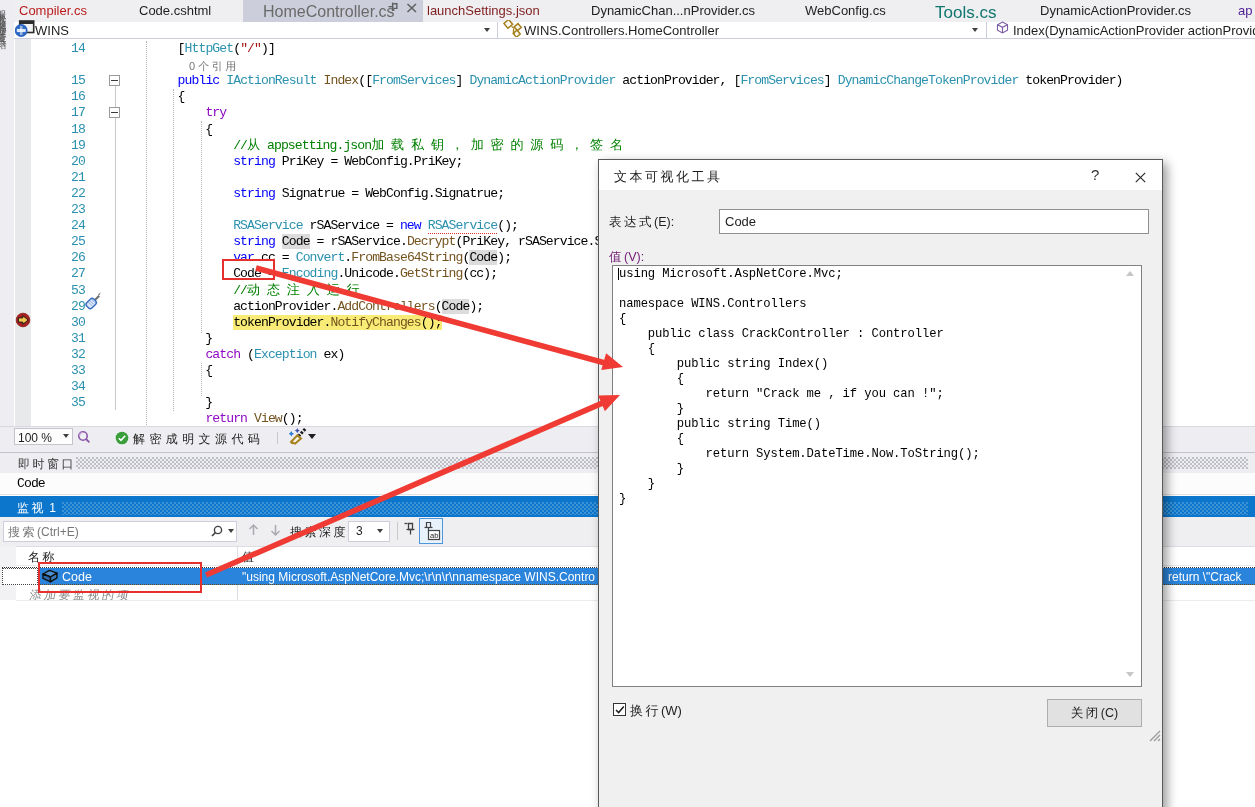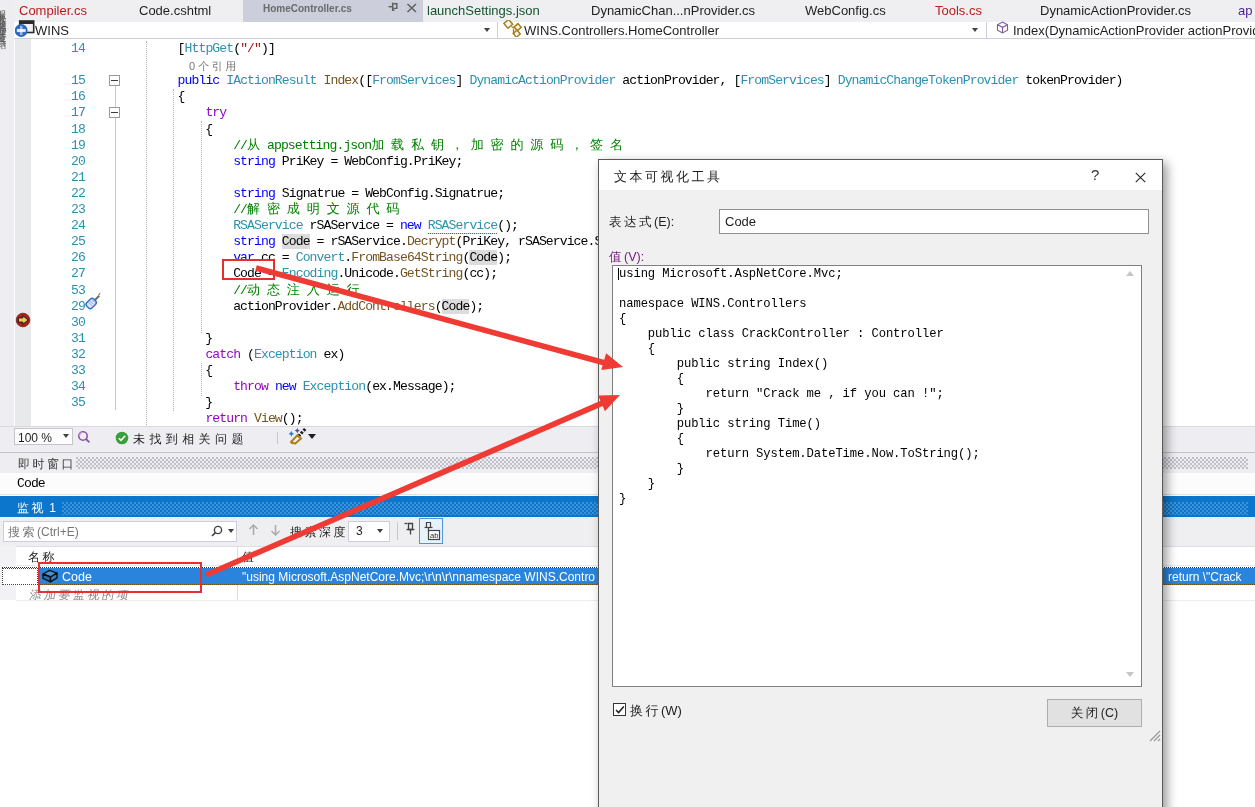--- a/index.html
+++ b/index.html
@@ -19,28 +19,28 @@
 </style></head><body>
 <div id="page">
 
 <div class="abs" style="left:0;top:0;width:14px;height:447px;background:#EEEEF2;border-right:1px solid #D8D8DE"></div>
 <div class="abs" style="left:-6px;top:2px;width:18px;height:440px;overflow:hidden">
       <div style="writing-mode:vertical-rl;font-size:10px;letter-spacing:3px;color:#555">服务器资源管理器工具箱</div>
     </div>
 <div class="abs" style="left:14px;top:0;width:1241px;height:22px;background:#EFEFF2"></div>
 <div class="abs" style="left:19px;top:3px;font-size:13px;color:#b91c1c">Compiler.cs</div>
 <div class="abs" style="left:139px;top:3px;font-size:13px;color:#1E1E1E">Code.cshtml</div>
-<div class="abs" style="left:427px;top:3px;font-size:13px;color:#14532d">launchSettings.json</div>
+<div class="abs" style="left:427px;top:3px;font-size:13px;color:#7f1d1d">launchSettings.json</div>
 <div class="abs" style="left:591px;top:3px;font-size:13px;color:#1E1E1E">DynamicChan...nProvider.cs</div>
 <div class="abs" style="left:805px;top:3px;font-size:13px;color:#1E1E1E">WebConfig.cs</div>
-<div class="abs" style="left:935px;top:3px;font-size:13px;color:#b91c1c">Tools.cs</div>
+<div class="abs" style="left:935px;top:3px;font-size:17px;color:#0f766e">Tools.cs</div>
 <div class="abs" style="left:1040px;top:3px;font-size:13px;color:#1E1E1E">DynamicActionProvider.cs</div>
 <div class="abs" style="left:1238px;top:3px;font-size:13px;color:#4c1d95">ap</div>
 <div class="abs" style="left:243px;top:0;width:180px;height:22px;background:#CCCEDB"></div>
-<div class="abs" style="left:263px;top:3px;font-size:10px;font-weight:bold;color:#6A6A6A">HomeController.cs</div>
+<div class="abs" style="left:263px;top:3px;font-size:16px;font-weight:normal;color:#6A6A6A">HomeController.cs</div>
 <svg class="abs" style="left:388px;top:2px" width="10" height="10" viewBox="0 0 10 10">
       <g stroke="#5F5F5F" fill="none">
         <path d="M0.5 4.7 H4" stroke-width="1.4"></path>
         <path d="M4.7 0.6 V9" stroke-width="1.5"></path>
         <path d="M5.4 1.8 h3.4 v4.6 h-3.4" stroke-width="1.4"></path>
         <path d="M5 8.2 h1.6" stroke-width="1.3"></path>
       </g>
     </svg>
 <svg class="abs" style="left:406px;top:2.5px" width="12" height="10" viewBox="0 0 12 10">
       <path d="M1.5 1 L10 9 M10 1 L1.5 9" stroke="#5F5F5F" stroke-width="1.5"></path>
@@ -111,31 +111,30 @@
 <div class="abs" style="left:109px;top:107.4px;width:11px;height:11px;background:#fff;border:1px solid #9A9A9A;box-sizing:border-box"></div>
 <div class="abs" style="left:111px;top:112.0px;width:7px;height:1px;background:#3B3B3B"></div>
 <div class="abs code" style="left:122px;top:41.0px">        <span>[</span><span class="ty">HttpGet</span>(<span class="st">"/"</span>)]</div>
 <div class="abs code" style="left:122px;top:73.2px">        <span class="kw">public</span> <span class="ty">IActionResult</span> <span class="mt">Index</span>([<span class="ty">FromServices</span>] <span class="ty">DynamicActionProvider</span> actionProvider, [<span class="ty">FromServices</span>] <span class="ty">DynamicChangeTokenProvider</span> tokenProvider)</div>
 <div class="abs code" style="left:122px;top:89.3px">        {</div>
 <div class="abs code" style="left:122px;top:105.4px">            <span class="ctl">try</span></div>
 <div class="abs code" style="left:122px;top:121.5px">            {</div>
 <div class="abs code" style="left:122px;top:153.7px">                <span class="kw">string</span> PriKey = WebConfig.PriKey;</div>
 <div class="abs code" style="left:122px;top:137.6px">                <span class="cm">//<span class="cjk">从</span>appsetting.json<span class="cjk">加载私钥，加密的源码，签名</span></span></div>
 <div class="abs code" style="left:122px;top:185.9px">                <span class="kw">string</span> Signatrue = WebConfig.Signatrue;</div>
-<div class="abs code" style="left:122px;top:202.0px">                <span class="cm">//<span class="cjk">解密成明文源代码</span></span></div>
 <div class="abs code" style="left:122px;top:218.1px">                <span class="ty">RSAService</span> rSAService = <span class="kw">new</span> <span class="ty sq">RSAService</span>();</div>
 <div class="abs code" style="left:122px;top:234.2px">                <span class="kw">string</span> <span class="hl">Code</span> = rSAService.<span class="mt">Decrypt</span>(PriKey, rSAService.Signatrue);</div>
 <div class="abs code" style="left:122px;top:250.3px">                <span class="kw">var</span> cc = <span class="ty">Convert</span>.<span class="mt">FromBase64String</span>(<span class="hl">Code</span>);</div>
 <div class="abs code" style="left:122px;top:266.4px">                Code = <span class="ty">Encoding</span>.Unicode.<span class="mt">GetString</span>(cc);</div>
 <div class="abs code" style="left:122px;top:282.5px">                <span class="cm">//<span class="cjk">动态注入运行</span></span></div>
 <div class="abs code" style="left:122px;top:298.6px">                actionProvider.<span class="mt">AddControllers</span>(<span class="hl">Code</span>);</div>
+<div class="abs code" style="left:122px;top:314.7px">                <span class="cur">tokenProvider.<span class="mt">NotifyChanges</span>();</span></div>
 <div class="abs code" style="left:122px;top:330.8px">            }</div>
 <div class="abs code" style="left:122px;top:346.9px">            <span class="ctl">catch</span> (<span class="ty">Exception</span> ex)</div>
 <div class="abs code" style="left:122px;top:363.0px">            {</div>
-<div class="abs code" style="left:122px;top:379.1px">                <span class="ctl">throw</span> <span class="kw">new</span> <span class="ty">Exception</span>(ex.Message);</div>
 <div class="abs code" style="left:122px;top:395.2px">            }</div>
 <div class="abs code" style="left:122px;top:411.3px">            <span class="ctl">return</span> <span class="mt">View</span>();</div>
 <div class="abs" style="left:222px;top:259px;width:53px;height:21px;border:2px solid #E5302D;box-sizing:border-box"></div>
 <svg class="abs" style="left:15px;top:312px" width="16" height="16" viewBox="0 0 16 16">
       <circle cx="8" cy="8" r="6.8" fill="#A8201E" stroke="#871414" stroke-width="0.8"></circle>
       <path d="M3.4 5.9 h4.4 V3.7 L13.2 8 7.8 12.3 V10.1 H3.4 Z" fill="#F2C84E" stroke="#1E1E1E" stroke-width="1"></path>
     </svg>
 <svg class="abs" style="left:83px;top:290px" width="20" height="22" viewBox="0 0 20 22">
       <g>
         <line x1="11.5" y1="10.5" x2="16.2" y2="5.8" stroke="#6E6E6E" stroke-width="2"></line>
@@ -150,21 +149,21 @@
 <div class="abs caret" style="left:63px;top:434px"></div>
 <svg class="abs" style="left:76px;top:429px" width="16" height="16" viewBox="0 0 16 16">
       <circle cx="7" cy="7" r="4.2" fill="none" stroke="#8A57A8" stroke-width="1.6"></circle>
       <path d="M10 10 L13.4 13.4" stroke="#8A57A8" stroke-width="1.8"></path>
       <path d="M3.5 7a3.5 3.5 0 0 1 3.5 -3.5" stroke="#C9A8DD" stroke-width="1.2" fill="none"></path>
     </svg>
 <svg class="abs" style="left:115px;top:431px" width="14" height="14" viewBox="0 0 14 14">
       <circle cx="7" cy="7" r="6.3" fill="#3A9E3A"></circle>
       <path d="M3.8 7.2 L6 9.4 L10.2 4.8" stroke="#fff" stroke-width="1.6" fill="none"></path>
     </svg>
-<div class="abs" style="left:133px;top:431px;font-size:12px;color:#1E1E1E"><span class="cjs">未找到相关问题</span></div>
+<div class="abs" style="left:133px;top:431px;font-size:12px;color:#1E1E1E"><span class="cjs">解密成明文源代码</span></div>
 <div class="abs" style="left:277px;top:432px;width:1px;height:12px;background:#C8C8CE"></div>
 <svg class="abs" style="left:289px;top:427px" width="19" height="19" viewBox="0 0 19 19">
       <line x1="16.2" y1="2" x2="10" y2="8.6" stroke="#1E1E1E" stroke-width="3.1" stroke-dasharray="2.3 1.5"></line>
       <path d="M2.2 14.8 L8.3 8.4 L12 11.6 L6.2 16.6 Z" fill="#F7F3E8" stroke="#A9821E" stroke-width="2"></path>
       <path d="M1.8 15.6 L4.4 16.9" stroke="#A9821E" stroke-width="1.6"></path>
       <path d="M3.5 6.2 l1 1.8 1.8 1 -1.8 1 -1 1.8 -1-1.8 -1.8-1 1.8-1 Z" fill="#2E7BD6" transform="translate(-1.2,-2.2)"></path>
       <path d="M8.3 1 l0.9 1.7 1.7 0.9 -1.7 0.9 -0.9 1.7 -0.9-1.7 -1.7-0.9 1.7-0.9 Z" fill="#3F51B5"></path>
     </svg>
 <div class="abs" style="left:308px;top:433.5px;width:0;height:0;border-left:4px solid transparent;border-right:4px solid transparent;border-top:5.5px solid #1E1E1E"></div>
 <div class="abs" style="left:0;top:452px;width:1255px;height:21px;background:#EEEEF2;border-top:1px solid #C2C2CA;box-sizing:border-box"></div>

